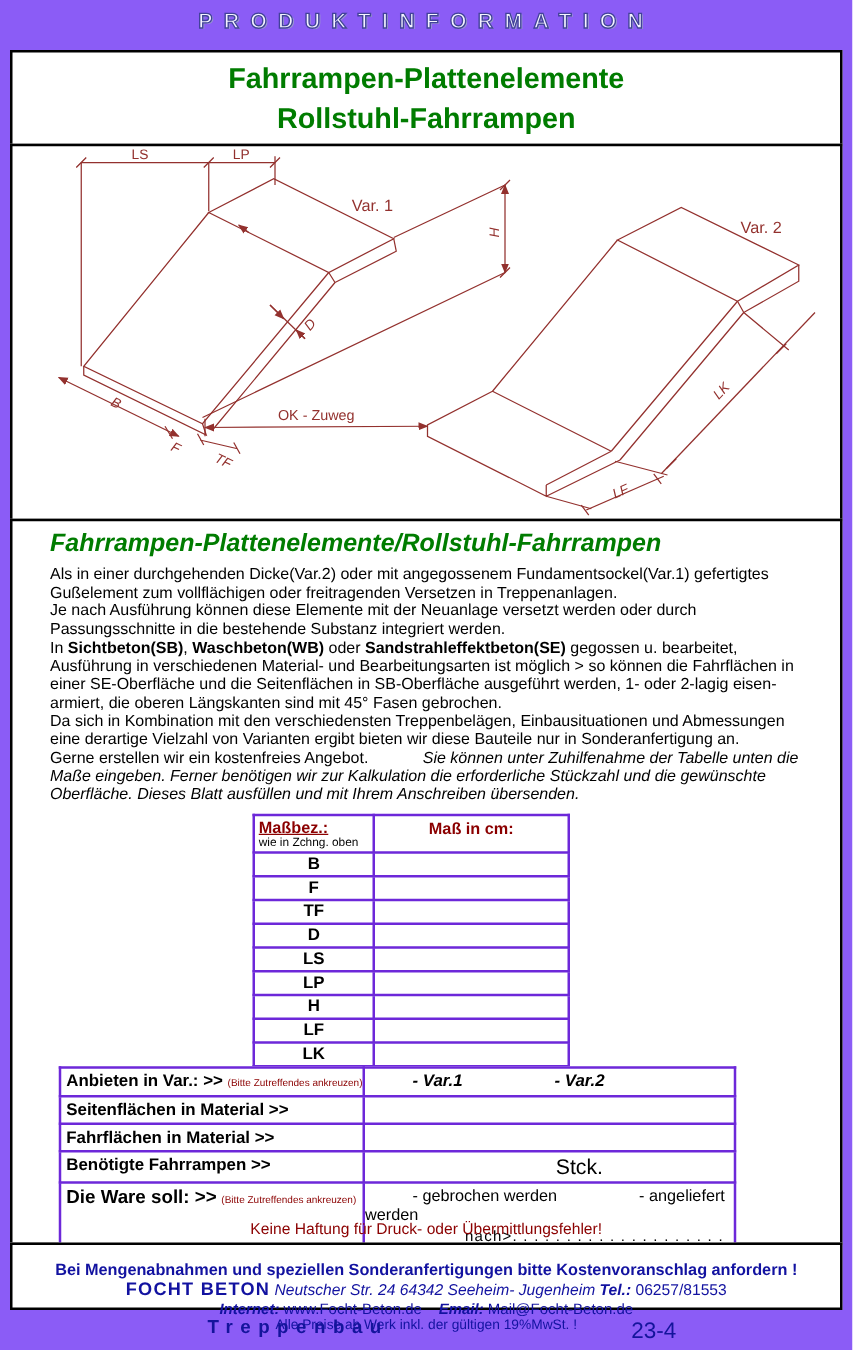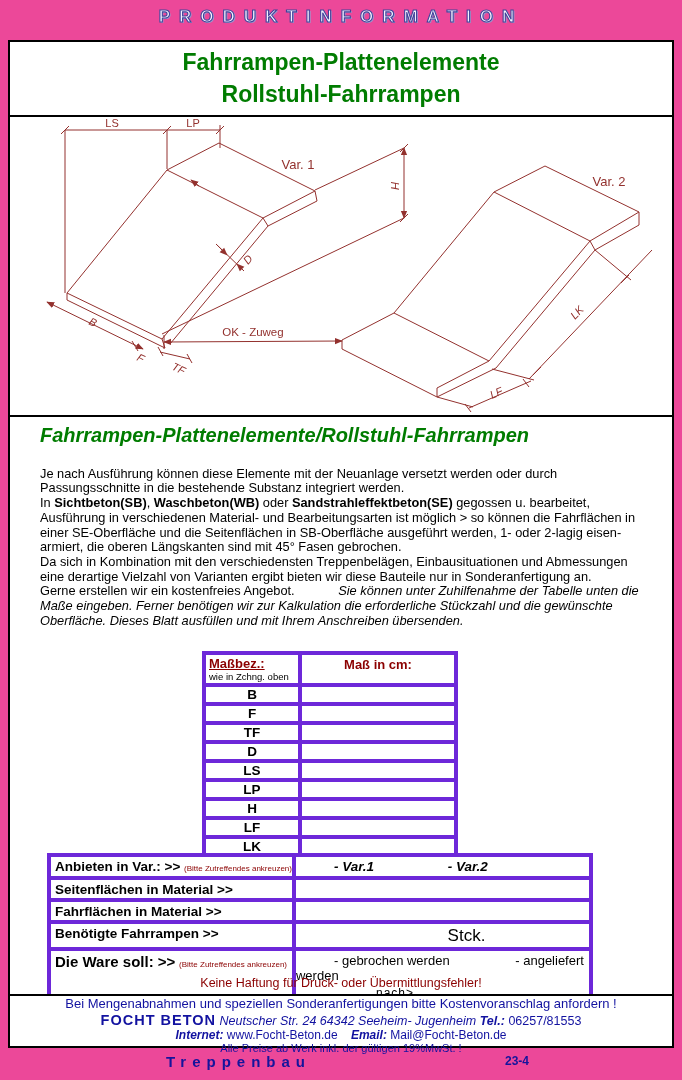--- a/index.html
+++ b/index.html
@@ -1,21 +1,21 @@
 <!DOCTYPE html>
 <html><head>
 <meta charset="utf-8">
 <style>
   * { margin:0; padding:0; box-sizing:border-box; }
   html,body { background:#fff; }
   body {
     width:682px; height:1080px; position:relative;
     font-family:"Liberation Sans", sans-serif; color:#000;
   }
-  .page { position:absolute; inset:0; background:#ec4899; overflow:hidden; }
+  .page { position:absolute; inset:0; background:#8b5cf6; overflow:hidden; }
 
   
   .prodinfo {
     position:absolute; top:7px; left:0; width:100%; text-align:center;
     font-size:17px; font-weight:bold; letter-spacing:9px;
     color:#f4f4ff; -webkit-text-stroke:1.1px #42429a;
     text-shadow:1.2px 1.2px 0 #9a9ace;
   }
 
   .box { position:absolute; left:8px; width:666px; border:2px solid #000; background:#fff; }
@@ -34,21 +34,21 @@
   .dtext.dim { font-style:italic; }
   .dtext.var { font-size:13px; }
 
   .article { position:absolute; left:30px; top:7px; width:606px; }
   .article h2 { color:#007c00; font-weight:bold; font-style:italic; font-size:20px; margin-bottom:5px; }
   .bodytext { font-size:12.8px; line-height:14.7px; }
   .bodytext b { font-weight:bold; }
   .bodytext i { font-style:italic;margin-left:40px; }
 
   table { border-collapse:collapse; background:#fff; }
-  td { border:4px solid #6d28d9; vertical-align:top; }
+  td { border:2px solid #6d28d9; vertical-align:top; }
 
   #measureTable { position:absolute; left:192px; top:234px; }
   #measureTable .mt-h1 { width:96px; height:29px; padding:1px 3px; }
   #measureTable .mt-h2 { width:156px; text-align:center; color:#8b0000; font-weight:bold; font-size:13px; padding-top:2px; }
   .mt-bez { color:#8b0000; font-weight:bold; font-size:13px; text-decoration:underline; }
   .mt-sub { color:#000; font-size:9.5px; }
   #measureTable .mt-label { text-align:center; font-weight:bold; font-size:13.5px; height:19px; }
   #measureTable .mt-value { height:19px; }
 
   #orderForm { position:absolute; left:37px; top:436px; }
@@ -60,32 +60,32 @@
   .r1v1 { margin-left:38px; } .r1v2 { margin-left:70px; }
   .r5o1 { margin-left:38px; } .r5o2 { margin-left:62px; }
   .of-nach { display:block; margin-left:80px; font-size:12px; margin-top:3px; letter-spacing:1px; }
   .of-stck { display:block; text-align:center; font-size:17px;margin-left:48px; }
   .of-dot { display:block; margin-left:36px; font-size:11px; line-height:9px; }
   .row-h1 td { height:23px; } .row-h2 td { height:22px; } .row-h5 td { height:34px; }
 
   .disclaimer { position:absolute; top:559px; left:0; width:100%; text-align:center;
                 color:#8b0000; font-size:12.5px; }
 
-  .f-line1 { color:#1212a0; font-weight:normal; font-size:13px; margin-top:0; }
+  .f-line1 { color:#1212a0; font-weight:bold; font-size:13px; margin-top:12px; }
   .f-line2 { color:#1212a0; font-size:12.5px; margin-top:1px; }
   .f-brand { font-weight:bold; font-size:14.5px; letter-spacing:1px; }
   .f-it { font-style:italic; }
   .f-bi { font-weight:bold; font-style:italic; }
   .f-line3 { color:#1212a0; font-size:12px; }
   .f-line4 { color:#1212a0; font-size:11px; }
 
   .bottom-left { position:absolute; top:1053px; left:166px; color:#14149c;
                  font-weight:bold; font-size:15px; letter-spacing:6px; }
   .bottom-right{ position:absolute; top:1054px; left:505px; color:#14149c;
-                 font-weight:bold; font-size:12px; }
+                 font-weight:normal; font-size:18px; }
 </style>
 </head>
 <body>
 
 <div class="page">
 
   <div class="prodinfo">PRODUKTINFORMATION</div>
 
   <div class="box" id="titleBox">
     <div class="title-line l1">Fahrrampen-Plattenelemente</div>
@@ -152,21 +152,21 @@
 
       <text class="dtext var" x="599" y="69" text-anchor="middle">Var. 2</text>
     </svg>
   </div>
 
   <div class="box" id="contentBox">
 
     <div class="article">
       <h2>Fahrrampen-Plattenelemente/Rollstuhl-Fahrrampen</h2>
       <div class="bodytext">
-        <br>
+        <span>Als in einer durchgehenden Dicke(Var.2) oder mit angegossenem Fundamentsockel(Var.1) gefertigtes Gußelement zum  vollflächigen oder freitragenden Versetzen in Treppenanlagen.</span><br>
         <span>Je nach Ausführung können diese Elemente mit der Neuanlage versetzt werden oder durch Passungsschnitte in die bestehende Substanz integriert werden.</span><br>
         <span><span>In </span><b>Sichtbeton(SB)</b><span>, </span><b>Waschbeton(WB)</b><span> oder </span><b>Sandstrahleffektbeton(SE)</b><span> gegossen u. bearbeitet, Ausführung in verschiedenen Material- und Bearbeitungsarten ist möglich &gt; so können die Fahrflächen in einer SE-Oberfläche und die Seitenflächen in SB-Oberfläche ausgeführt werden,  1- oder 2-lagig eisen-armiert,  die oberen Längskanten sind  mit 45° Fasen gebrochen.</span></span><br>
         <span>Da sich in Kombination mit den verschiedensten Treppenbelägen, Einbausituationen und  Abmessungen eine derartige Vielzahl von Varianten ergibt bieten wir diese Bauteile nur in Sonderanfertigung an.</span><br>
         <span><span>Gerne erstellen wir ein kostenfreies Angebot. </span><i>Sie können unter Zuhilfenahme der Tabelle unten die Maße eingeben. Ferner benötigen wir zur Kalkulation die erforderliche Stückzahl und die gewünschte Oberfläche. Dieses Blatt ausfüllen und mit Ihrem Anschreiben übersenden.</i></span>
       </div>
     </div>
 
     <table id="measureTable">
       <tbody>
         <tr>

